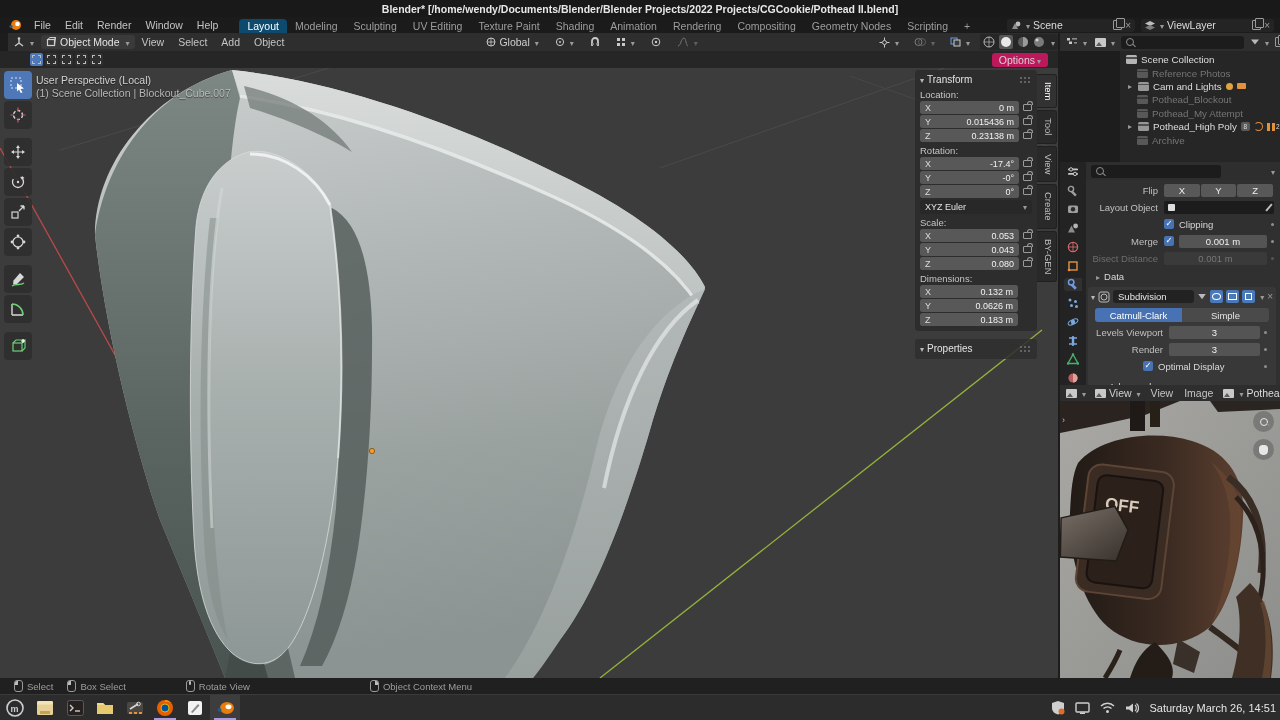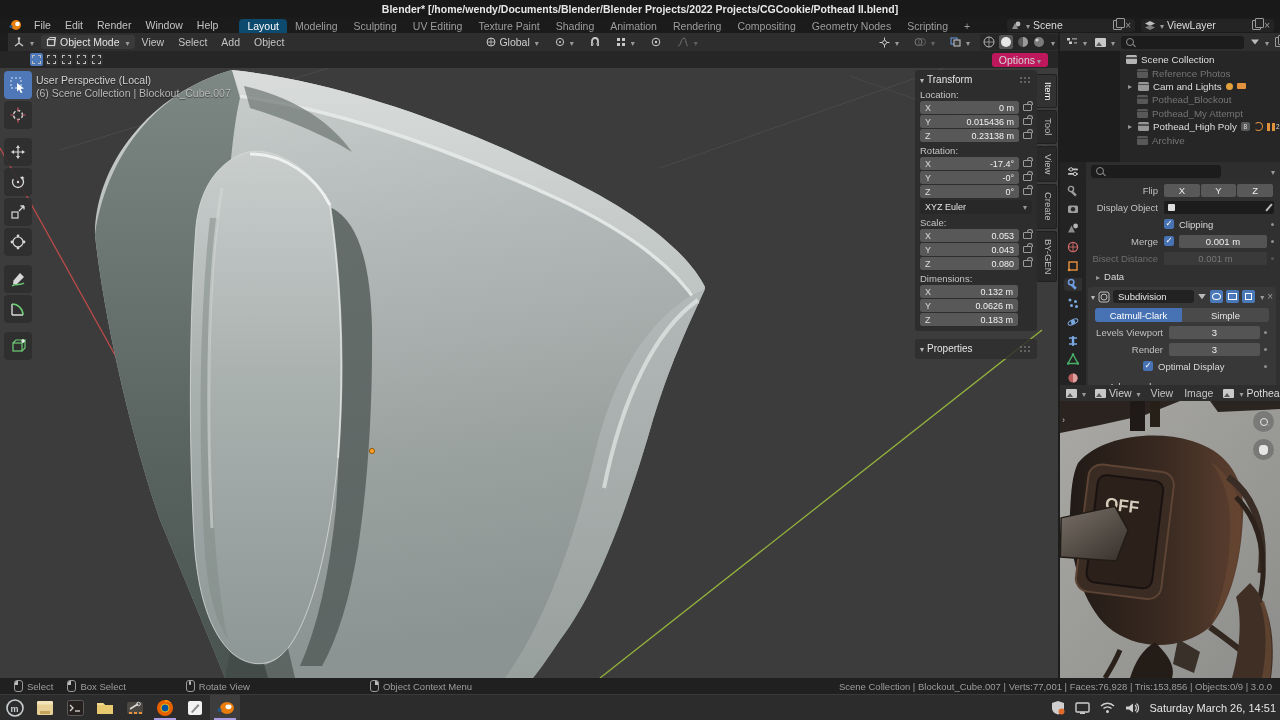--- a/index.html
+++ b/index.html
@@ -393,21 +393,21 @@
       <path fill="#7f8a86" opacity="0.5" d="M210,150 C200,240 198,360 204,470 C206,515 214,550 228,572 C216,520 210,420 210,320 C210,250 212,190 218,150 Z"></path>
       <path fill="none" stroke="#d4d9d7" stroke-width="3" opacity="0.6" d="M222,120 C208,200 206,330 212,460"></path>
       <path fill="#3f4845" opacity="0.6" d="M230,585 C250,602 272,602 288,580 L295,610 L225,610 Z"></path>
     </g>
 
     <circle cx="372" cy="383" r="2.6" fill="#ff9c22" stroke="#7a4a00" stroke-width="0.8"></circle>
   </svg>
 
   <div id="vp-overlay-text" class="abs">
     <div>User Perspective (Local)</div>
-    <div style="color:#b8b8b8">(6) Scene Collection | Blockout_Cube.007</div>
+    <div style="color:#b8b8b8">(1) Scene Collection | Blockout_Cube.007</div>
   </div>
 
   <div id="toolbar" class="abs">
     <div class="tbtn active">
       <svg width="16" height="16">
           <rect x="1" y="1" width="10" height="10" fill="none" stroke="#d8e4f4" stroke-dasharray="2 2"></rect>
           <path d="M7,6 L14,11.5 L10.5,12 L12.5,15.5 L10.8,16 L9,12.5 L7,14.5 Z" fill="#fff"></path>
         </svg>
     </div>
     <div class="tbtn">
@@ -780,21 +780,21 @@
   </div>
 
   <div id="props-body">
     <div class="pr">
       <span class="plabel">Flip</span>
       <span class="pbtn">X</span>
       <span class="pbtn">Y</span>
       <span class="pbtn">Z</span>
     </div>
     <div class="pr">
-      <span class="plabel">Display Object</span>
+      <span class="plabel">Layout Object</span>
       <span class="pfield dark">
         <span style="width:7px;height:7px;background:#ddd;border-radius:1px"></span>
         <span style="margin-left:auto;width:2px;height:9px;background:#bdbdbd;transform:rotate(40deg)"></span>
       </span>
     </div>
     <div class="pr">
       <span class="plabel"></span>
       <span class="cb on"></span>
       <span style="margin-left:5px;color:#d8d8d8">Clipping</span>
       <span class="dot" style="margin-left:auto"></span>
@@ -950,21 +950,20 @@
     <span>Box Select</span>
   </div>
   <div class="hint" style="margin-left:60px">
     <span class="mouse m"></span>
     <span>Rotate View</span>
   </div>
   <div class="hint" style="margin-left:120px">
     <span class="mouse r"></span>
     <span>Object Context Menu</span>
   </div>
-  <span id="stats">Scene Collection | Blockout_Cube.007 | Verts:77,001 | Faces:76,928 | Tris:153,856 | Objects:0/9 | 3.0.0</span>
 </div>
 
 <div id="taskbar" class="abs">
   <div class="task">
     <svg width="18" height="18">
         <circle cx="9" cy="9" r="8" fill="none" stroke="#c9ced0" stroke-width="1.6"></circle>
         <text x="4.5" y="12.5" font-size="9" font-weight="bold" fill="#c9ced0" font-family="'Liberation Sans',sans-serif">m</text>
       </svg>
   </div>
   <div class="task">

